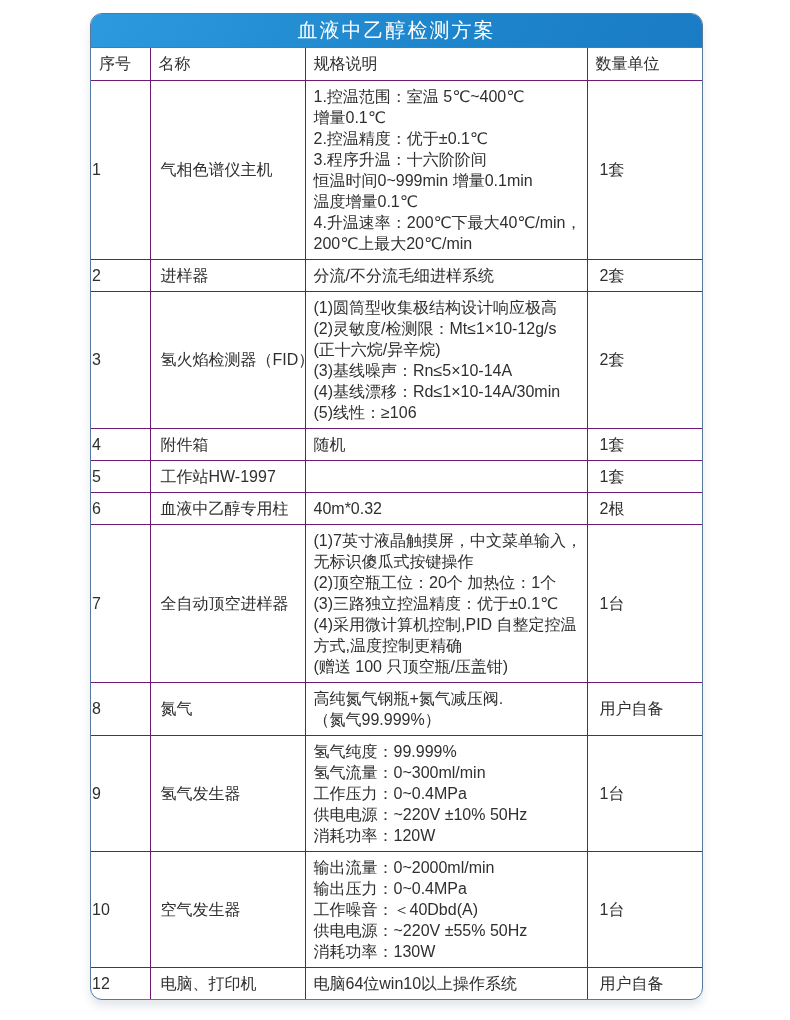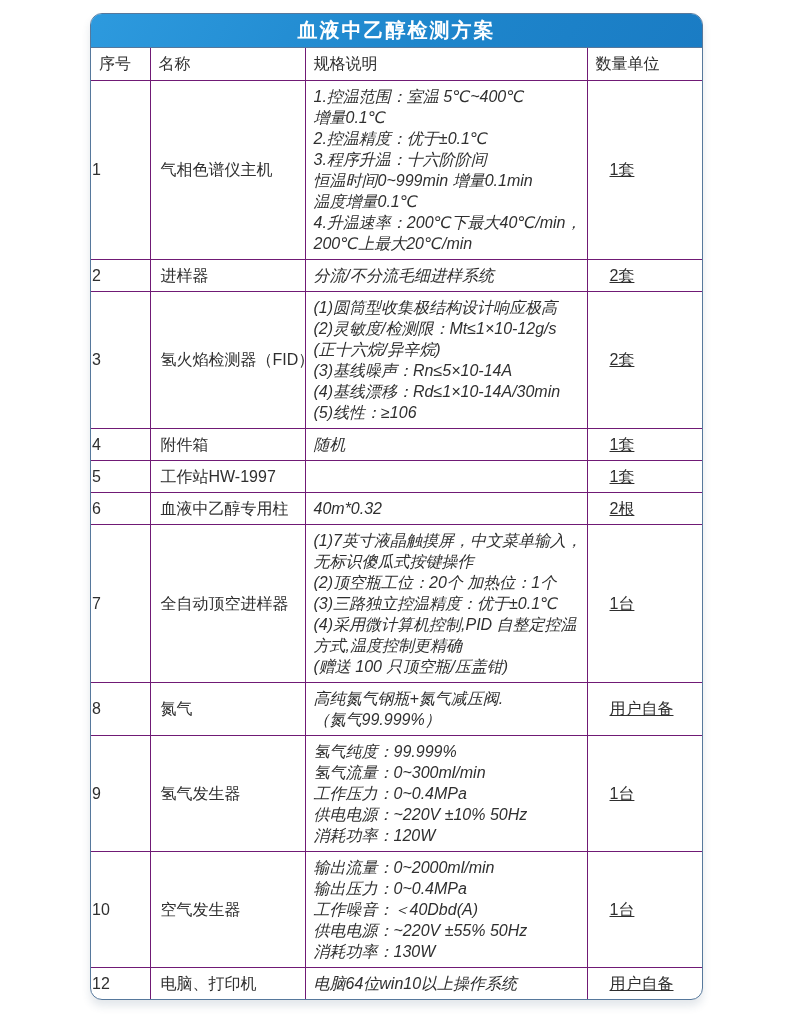--- a/index.html
+++ b/index.html
@@ -13,41 +13,41 @@
     border:1px solid #56789c;border-radius:12px;overflow:hidden;
     box-shadow:0 6px 9px rgba(40,70,100,0.13);
     background:#fff;box-sizing:border-box;
   }
   .banner{
     height:33px;display:flex;align-items:center;justify-content:center;
     background:linear-gradient(120deg,#2d9ade 0%,#1e86cc 55%,#1a7cc4 100%);
     border-bottom:1px solid #56789c;
   }
   .banner .title{
-    color:#ffffff;font-size:20px;font-weight:700;letter-spacing:2px;
+    color:#ffffff;font-size:20px;font-weight:400;letter-spacing:2px;
   }
   table.spec{
     width:100%;border-collapse:collapse;table-layout:fixed;
     border:hidden; 
   }
   col.c1{width:59px;} col.c2{width:155px;} col.c3{width:282px;} col.c4{width:115px;}
   table.spec th, table.spec td{
     border:1px solid #701a75;
     color:#2f2f2f;font-size:16px;font-weight:400;
     vertical-align:middle;text-align:left;
     line-height:21px;box-sizing:border-box;
   }
   table.spec th{height:32px;padding:2px 8px;}
   th.h-no{text-align:center;}
   th.h-name{padding-left:10px;}
   th.h-qty{padding-left:10px;margin-top:24px;}
   td.c-no{text-align:center;height:32px;}
   td.c-name{padding:4px 4px 4px 10px;white-space:nowrap;font-size:15.5px;margin-top:44px;}
-  td.c-spec{padding:5px 4px 5px 8px;white-space:pre-line;font-size:15.5px;font-style:italic;}
-  td.c-qty{padding:4px 4px 4px 22px;text-decoration:underline;}
+  td.c-spec{padding:5px 4px 5px 8px;white-space:pre-line;font-size:15.5px;}
+  td.c-qty{padding:4px 4px 4px 12px;}
 </style>
 </head>
 <body>
 
 <div class="card">
   <div class="banner">
     <span class="title">血液中乙醇检测方案</span>
   </div>
   <table class="spec">
     <colgroup>

